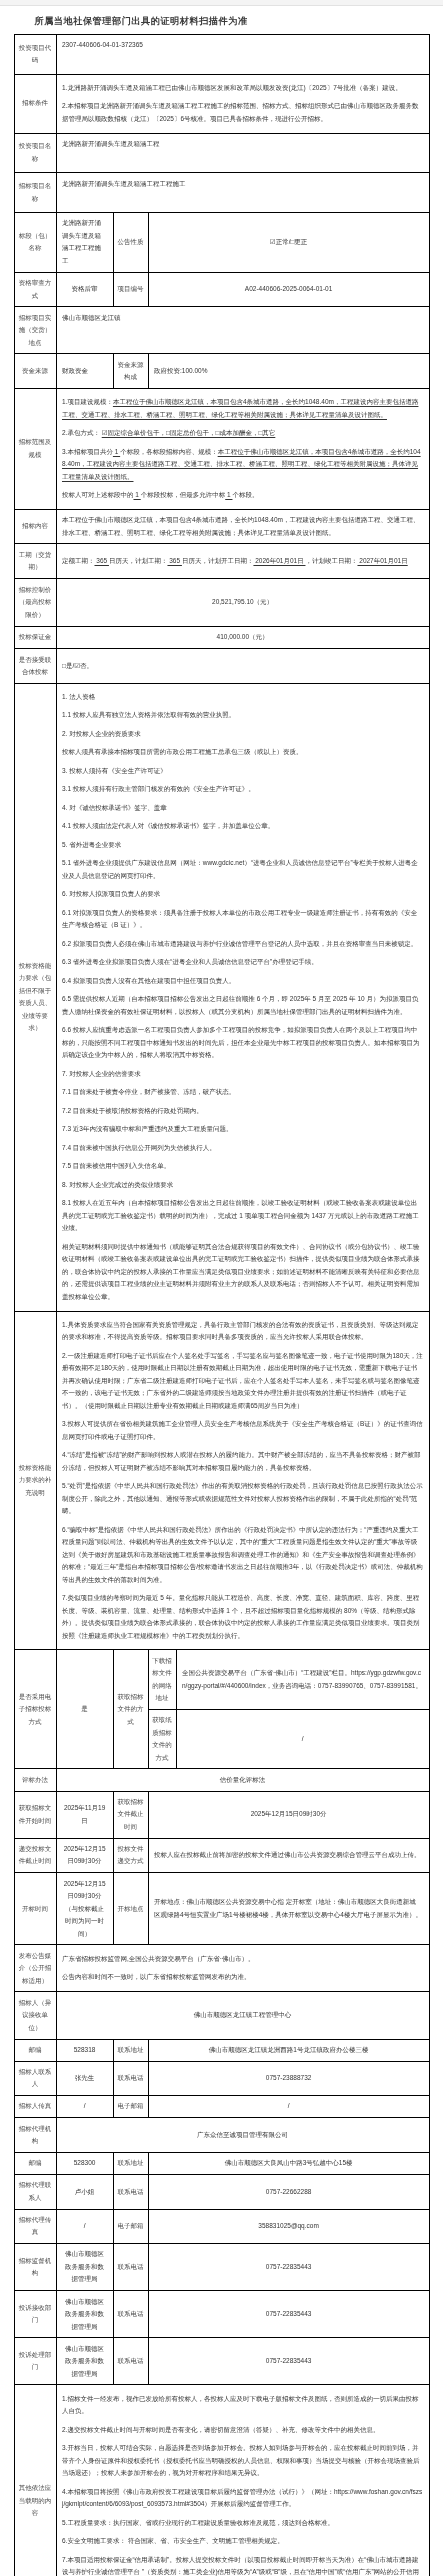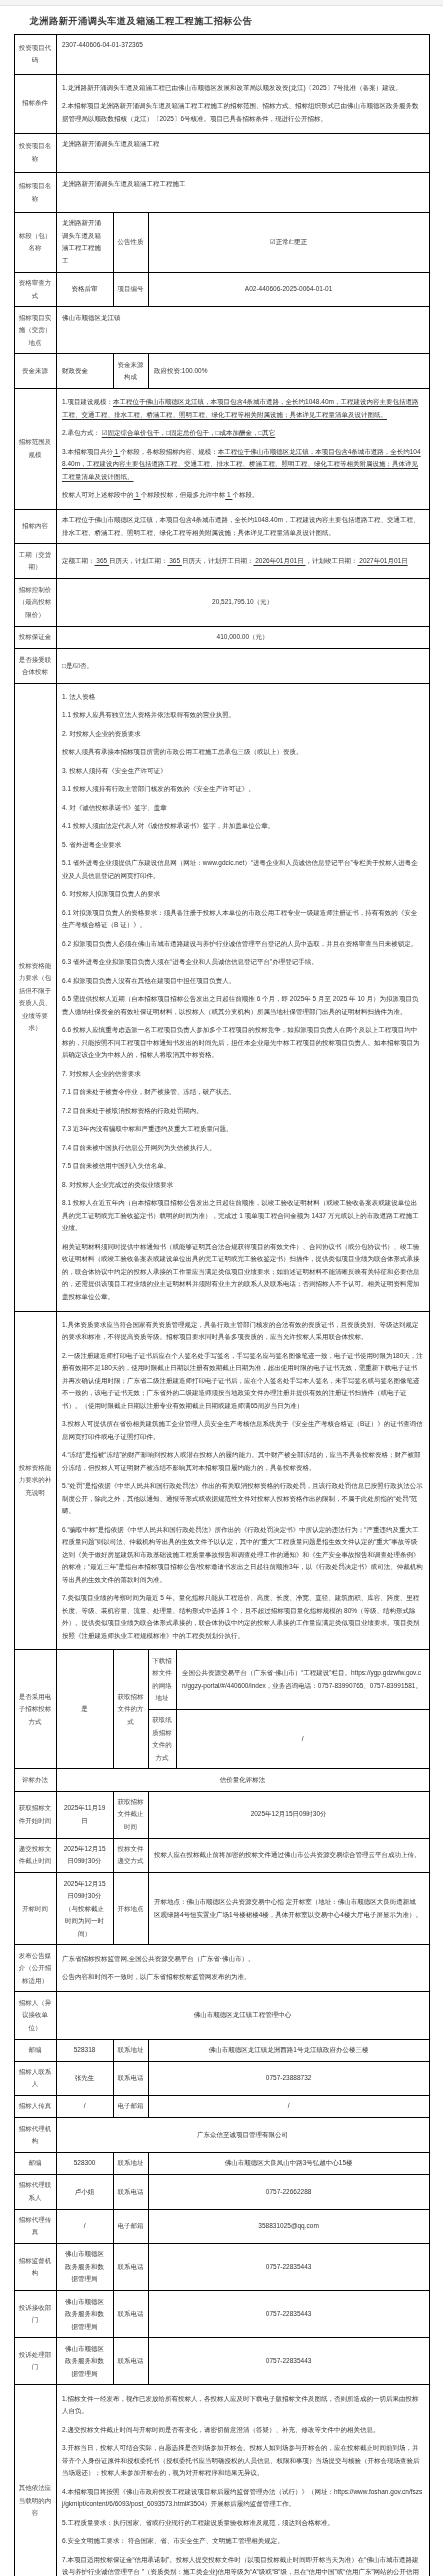--- a/index.html
+++ b/index.html
@@ -18,21 +18,21 @@
   td.tall{padding:17.4px 5.4px;}
   td.vtop{vertical-align:top;padding-bottom:22px;}
   td.sub-lab{color:#4a4a4a;text-align:center;padding:4.3px 1.1px;}
 </style>
 </head>
 <body>
 
 <div class="topbar"></div>
 
 <div class="title-wrap">
-  <span class="doc-title">龙洲路新开涌调头车道及箱涵工程工程施工招标公告</span>
+  <span class="doc-title">所属当地社保管理部门出具的证明材料扫描件为准</span>
 </div>
 
 <table class="doc">
   <colgroup>
     <col style="width:42px">
       <col style="width:57px">
       <col style="width:35px">
       <col style="width:28px">
       <col style="width:253px">
   </colgroup>

